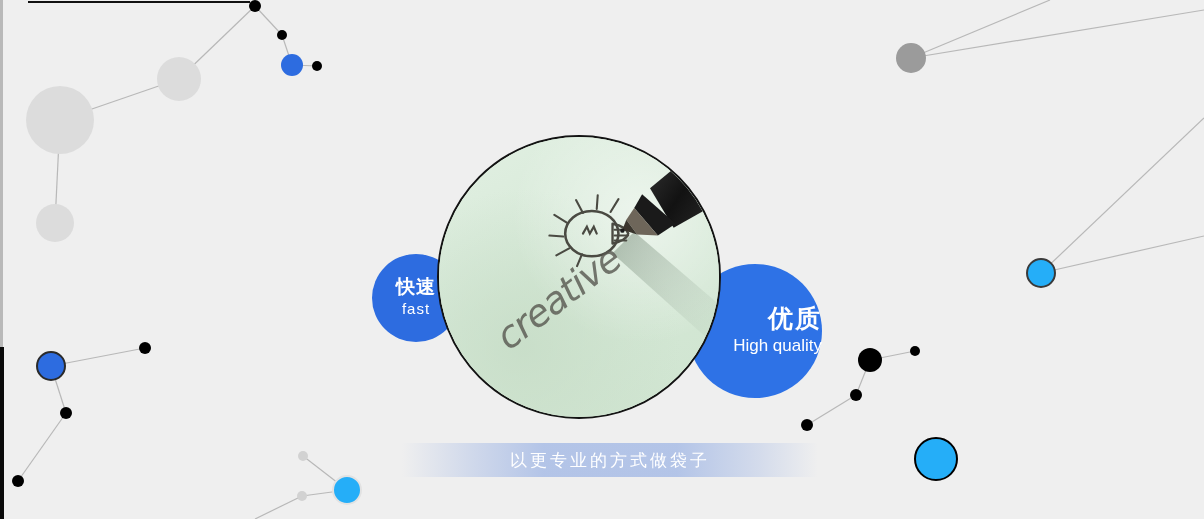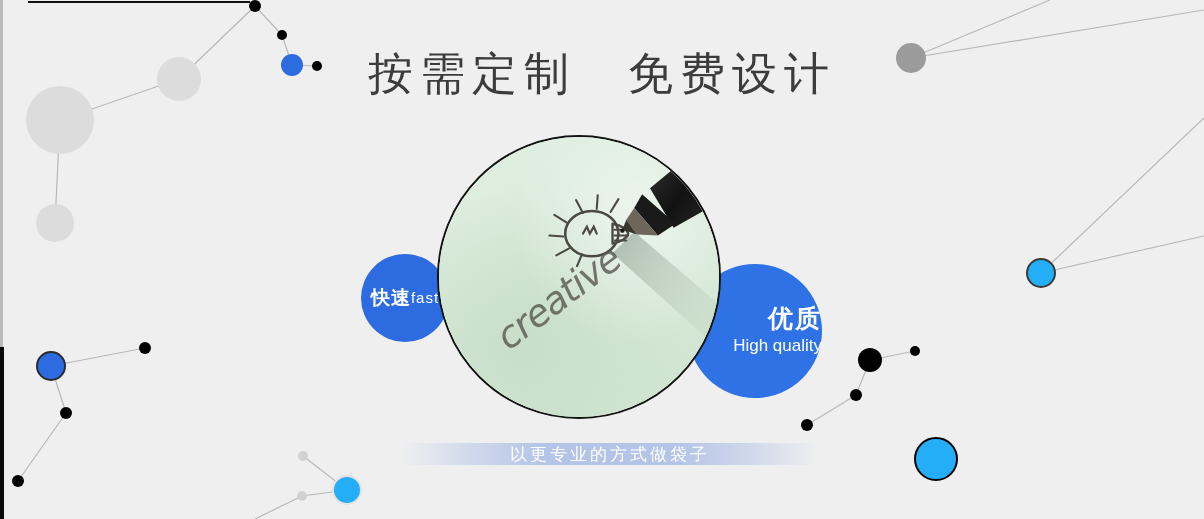--- a/index.html
+++ b/index.html
@@ -53,26 +53,26 @@
     font-size: 45px;
     letter-spacing: 7px;
     color: #3c3c3c;
     font-weight: 400;
     white-space: pre;
   }
 
   
   .circle-fast {
     position: absolute;
-    left: 361px; top: 254px;
+    left: 372px; top: 254px;
     width: 88px; height: 88px;
     border-radius: 50%;
     background: #2d6ce0;
     display: flex;
-    flex-direction: row;
+    flex-direction: column;
     align-items: center;
     justify-content: center;
     color: #ffffff;
     z-index: 2;
   }
   .circle-fast .cn {
     font-size: 19px;
     font-weight: bold;
     letter-spacing: 1px;
     line-height: 1.15;
@@ -125,21 +125,21 @@
       radial-gradient(circle at 72% 28%, rgba(255,255,255,0.55) 0%, rgba(255,255,255,0) 45%),
       radial-gradient(circle at 30% 75%, rgba(198,220,198,0.8) 0%, rgba(255,255,255,0) 55%),
       linear-gradient(150deg, #e2f0e3 0%, #d6e9d7 45%, #cfe4d0 100%);
   }
   .photo-svg { position: absolute; inset: 0; }
 
   
   .sub-banner {
     position: absolute;
     left: 402px; top: 443px;
-    width: 416px; height: 22px;
+    width: 416px; height: 34px;
     background: linear-gradient(to right,
        rgba(185,200,232,0) 0%,
        rgba(185,200,232,0.55) 16%,
        rgba(176,194,231,0.95) 34%,
        rgba(176,194,231,0.95) 66%,
        rgba(185,200,232,0.5) 86%,
        rgba(185,200,232,0) 100%);
     display: flex;
     align-items: center;
     justify-content: center;
@@ -197,21 +197,20 @@
       <circle cx="915" cy="351" r="5" fill="#000000"></circle>
       <circle cx="856" cy="395" r="6" fill="#000000"></circle>
       <circle cx="807" cy="425" r="6" fill="#000000"></circle>
       <circle cx="936" cy="459" r="21" fill="#25aef8" stroke="#000000" stroke-width="2"></circle>
     </svg>
 
   <div class="edge-strip-gray"></div>
   <div class="edge-strip-black"></div>
   <div class="top-rule"></div>
 
-  <div class="headline">按需定制　免费设计</div>
 
   <div class="circle-fast">
     <span class="cn">快速</span>
     <span class="en">fast</span>
   </div>
 
   <div class="circle-quality">
     <span class="cn">优质</span>
     <span class="en">High quality</span>
   </div>

